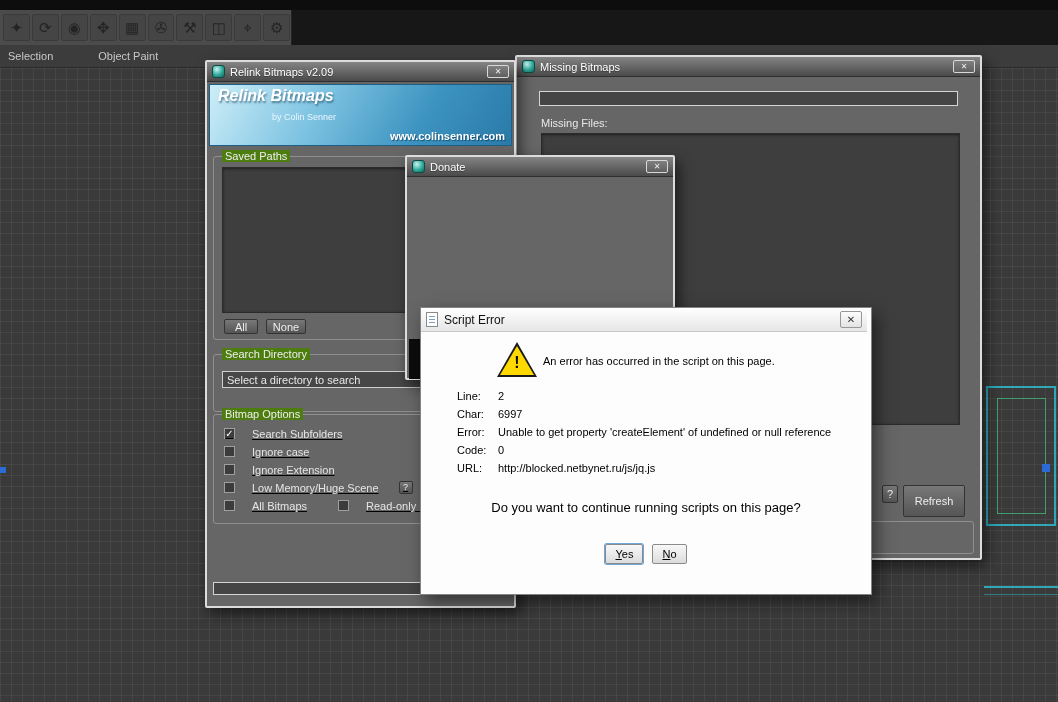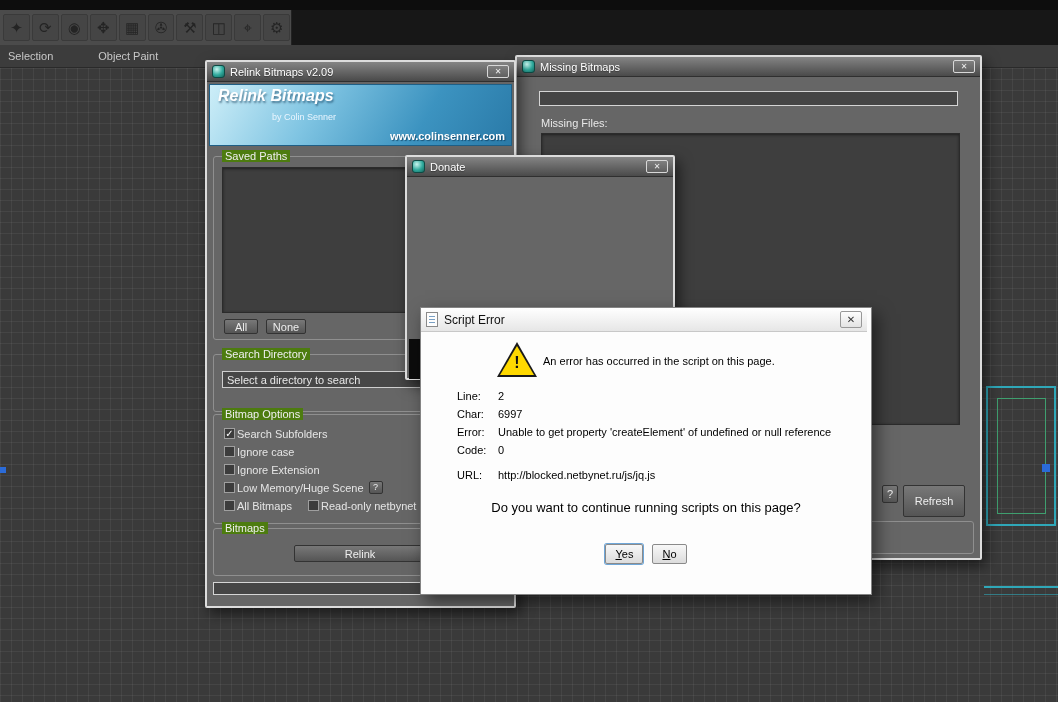--- a/index.html
+++ b/index.html
@@ -49,21 +49,21 @@
   .group > .glabel { position:absolute; top:-7px; left:8px; background:#4d7c0f; padding:0 3px;
                      font-size:11px; color:#efefef; white-space:nowrap; }
   .listbox { position:absolute; background:#3e3e3e; border:1px solid #2b2b2b;
              box-shadow:inset 0 1px 3px rgba(0,0,0,.5); }
   .mxbtn { position:absolute; background:linear-gradient(#787878,#555); border:1px solid #333;
            border-radius:2px; color:#eee; font-size:11px; text-align:center; padding:0; }
   .mxinput { position:absolute; background:#474747; border:1px solid #cfcfcf; color:#e8e8e8;
              font-size:11px; padding:1px 4px; font-family:inherit; }
   .mxprogress { position:absolute; background:#454545; border:1px solid #d5d5d5; }
 
-  .optrow { position:absolute; display:flex; align-items:center; gap:2px; height:13px; }
+  .optrow { position:absolute; display:flex; align-items:center; gap:17px; height:13px;text-decoration:underline; }
   .cb { width:11px; height:11px; background:#3c3c3c; border:1px solid #9f9f9f; color:#fff;
         font-size:10px; line-height:9px; text-align:center; flex:0 0 auto; }
   .cb.checked::before { content:"✓"; }
   .optrow .ol { font-size:11px; color:#e5e5e5; white-space:nowrap; }
   .qbtn { position:static; width:14px; height:13px; font-size:9px; line-height:11px; margin-left:3px; }
 
   
   .relink { left:205px; top:60px; width:311px; height:548px; z-index:20; }
   .banner { position:absolute; left:2px; top:22px; width:303px; height:62px; overflow:hidden;
             border:1px solid #1f5f86;
@@ -208,24 +208,20 @@
         <button class="mxbtn qbtn">?</button>
       </div>
       <div class="optrow" style="left:10px; top:84px;">
         <span class="cb"></span>
         <span class="ol">All Bitmaps</span>
         <span class="cb" style="margin-left:14px;"></span>
         <span class="ol">Read-only netbynet</span>
       </div>
     </div>
 
-    <div class="group" style="left:6px; top:466px; width:295px; height:48px;">
-      <span class="glabel">Bitmaps</span>
-      <button class="mxbtn" style="left:80px; top:16px; width:132px; height:17px;">Relink</button>
-    </div>
 
     <div class="mxprogress" style="left:6px; top:520px; width:295px; height:13px;"></div>
   </div>
 
   <div class="mxdlg donate">
     <div class="mxtitle">
       <div class="maxico"></div>
       <span class="t">Donate</span>
       <button class="mxclose"></button>
     </div>
@@ -255,21 +251,21 @@
       <span class="sv">6997</span>
     </div>
     <div class="serow" style="top:118px;">
       <span class="sl">Error:</span>
       <span class="sv">Unable to get property 'createElement' of undefined or null reference</span>
     </div>
     <div class="serow" style="top:136px;">
       <span class="sl">Code:</span>
       <span class="sv">0</span>
     </div>
-    <div class="serow" style="top:161px;">
+    <div class="serow" style="top:154px;">
       <span class="sl">URL:</span>
       <span class="sv">http://blocked.netbynet.ru/js/jq.js</span>
     </div>
 
     <div class="seq">Do you want to continue running scripts on this page?</div>
 
     <div class="sebtns">
       <button class="sebtn default">Yes</button>
       <button class="sebtn">No</button>
     </div>

